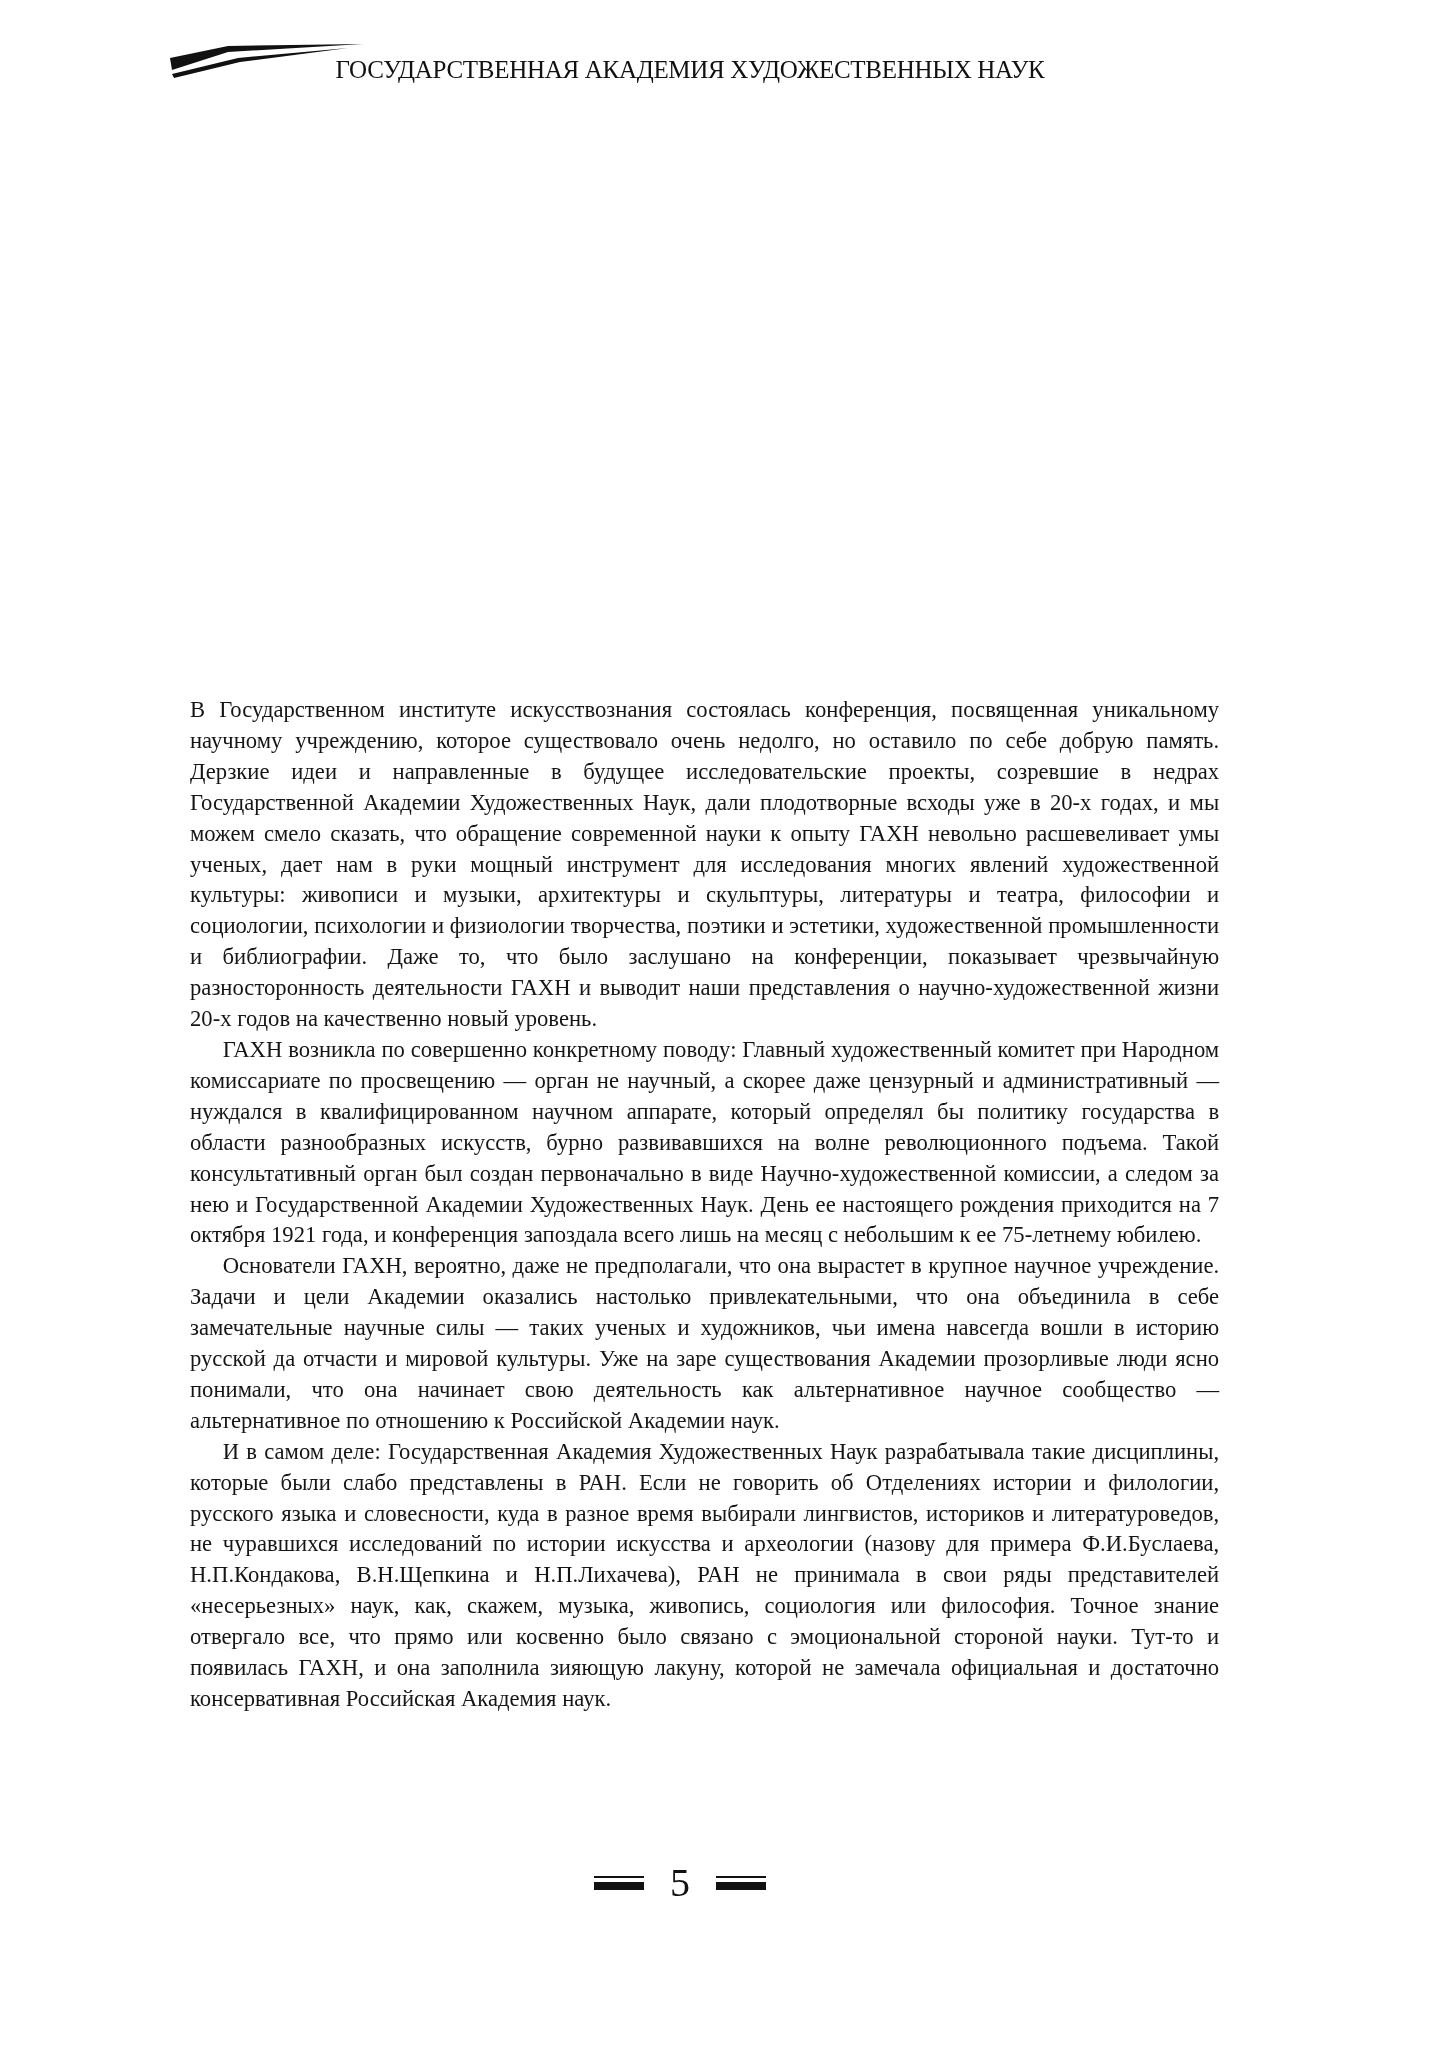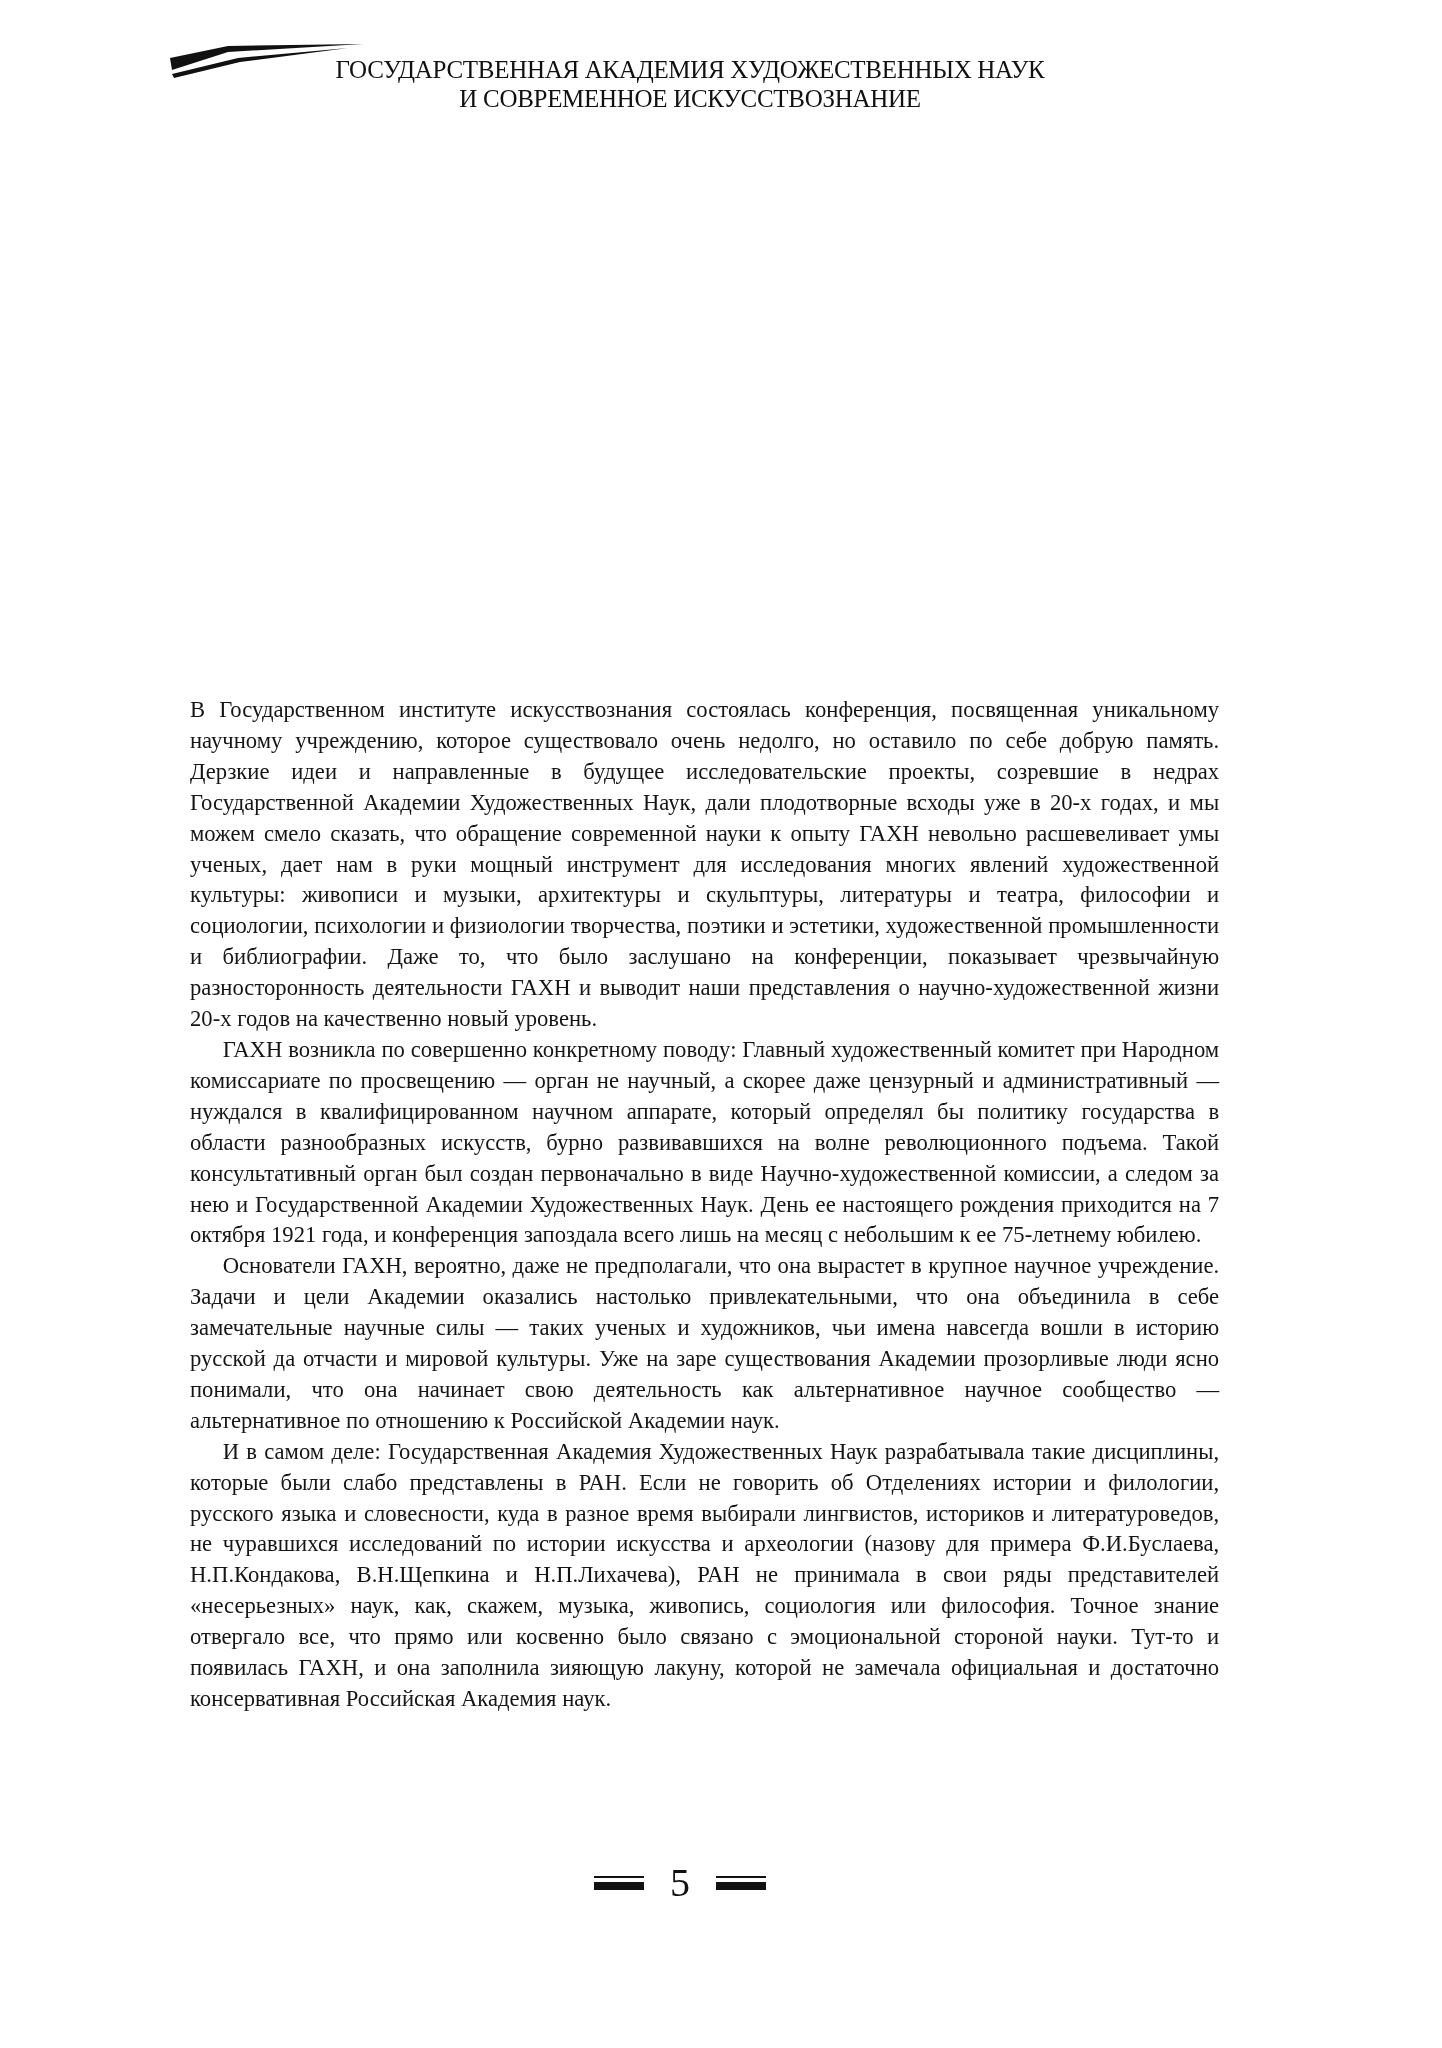--- a/index.html
+++ b/index.html
@@ -27,21 +27,20 @@
 
 <div class="page">
 
   <svg class="swoosh" viewBox="0 0 200 40">
     <path d="M2 16 L60 4 L195 2 L60 10 L4 28 Z" fill="#111"></path>
     <path d="M4 32 L70 16 L180 6 L72 20 L6 36 Z" fill="#111"></path>
   </svg>
 
   <div class="header">
     <span class="l1">ГОСУДАРСТВЕННАЯ АКАДЕМИЯ ХУДОЖЕСТВЕННЫХ НАУК</span>
-    <span class="l2">И СОВРЕМЕННОЕ ИСКУССТВОЗНАНИЕ</span>
   </div>
 
   <div class="body-text">
     <p>В Государственном институте искусствознания состоялась конференция, посвященная уникальному научному учреждению, которое существовало очень недолго, но оставило по себе добрую память. Дерзкие идеи и направленные в будущее исследовательские проекты, созревшие в недрах Государственной Академии Художественных Наук, дали плодотворные всходы уже в 20-х годах, и мы можем смело сказать, что обращение современной науки к опыту ГАХН невольно расшевеливает умы ученых, дает нам в руки мощный инструмент для исследования многих явлений художественной культуры: живописи и музыки, архитектуры и скульптуры, литературы и театра, философии и социологии, психологии и физиологии творчества, поэтики и эстетики, художественной промышленности и библиографии. Даже то, что было заслушано на конференции, показывает чрезвычайную разносторонность деятельности ГАХН и выводит наши представления о научно-художественной жизни 20-х годов на качественно новый уровень.</p>
     <p class="indent">ГАХН возникла по совершенно конкретному поводу: Главный художественный комитет при Народном комиссариате по просвещению — орган не научный, а скорее даже цензурный и административный — нуждался в квалифицированном научном аппарате, который определял бы политику государства в области разнообразных искусств, бурно развивавшихся на волне революционного подъема. Такой консультативный орган был создан первоначально в виде Научно-художественной комиссии, а следом за нею и Государственной Академии Художественных Наук. День ее настоящего рождения приходится на 7 октября 1921 года, и конференция запоздала всего лишь на месяц с небольшим к ее 75-летнему юбилею.</p>
     <p class="indent">Основатели ГАХН, вероятно, даже не предполагали, что она вырастет в крупное научное учреждение. Задачи и цели Академии оказались настолько привлекательными, что она объединила в себе замечательные научные силы — таких ученых и художников, чьи имена навсегда вошли в историю русской да отчасти и мировой культуры. Уже на заре существования Академии прозорливые люди ясно понимали, что она начинает свою деятельность как альтернативное научное сообщество — альтернативное по отношению к Российской Академии наук.</p>
     <p class="indent">И в самом деле: Государственная Академия Художественных Наук разрабатывала такие дисциплины, которые были слабо представлены в РАН. Если не говорить об Отделениях истории и филологии, русского языка и словесности, куда в разное время выбирали лингвистов, историков и литературоведов, не чуравшихся исследований по истории искусства и археологии (назову для примера Ф.И.Буслаева, Н.П.Кондакова, В.Н.Щепкина и Н.П.Лихачева), РАН не принимала в свои ряды представителей «несерьезных» наук, как, скажем, музыка, живопись, социология или философия. Точное знание отвергало все, что прямо или косвенно было связано с эмоциональной стороной науки. Тут-то и появилась ГАХН, и она заполнила зияющую лакуну, которой не замечала официальная и достаточно консервативная Российская Академия наук.</p>
   </div>
 
   <div class="folio">

